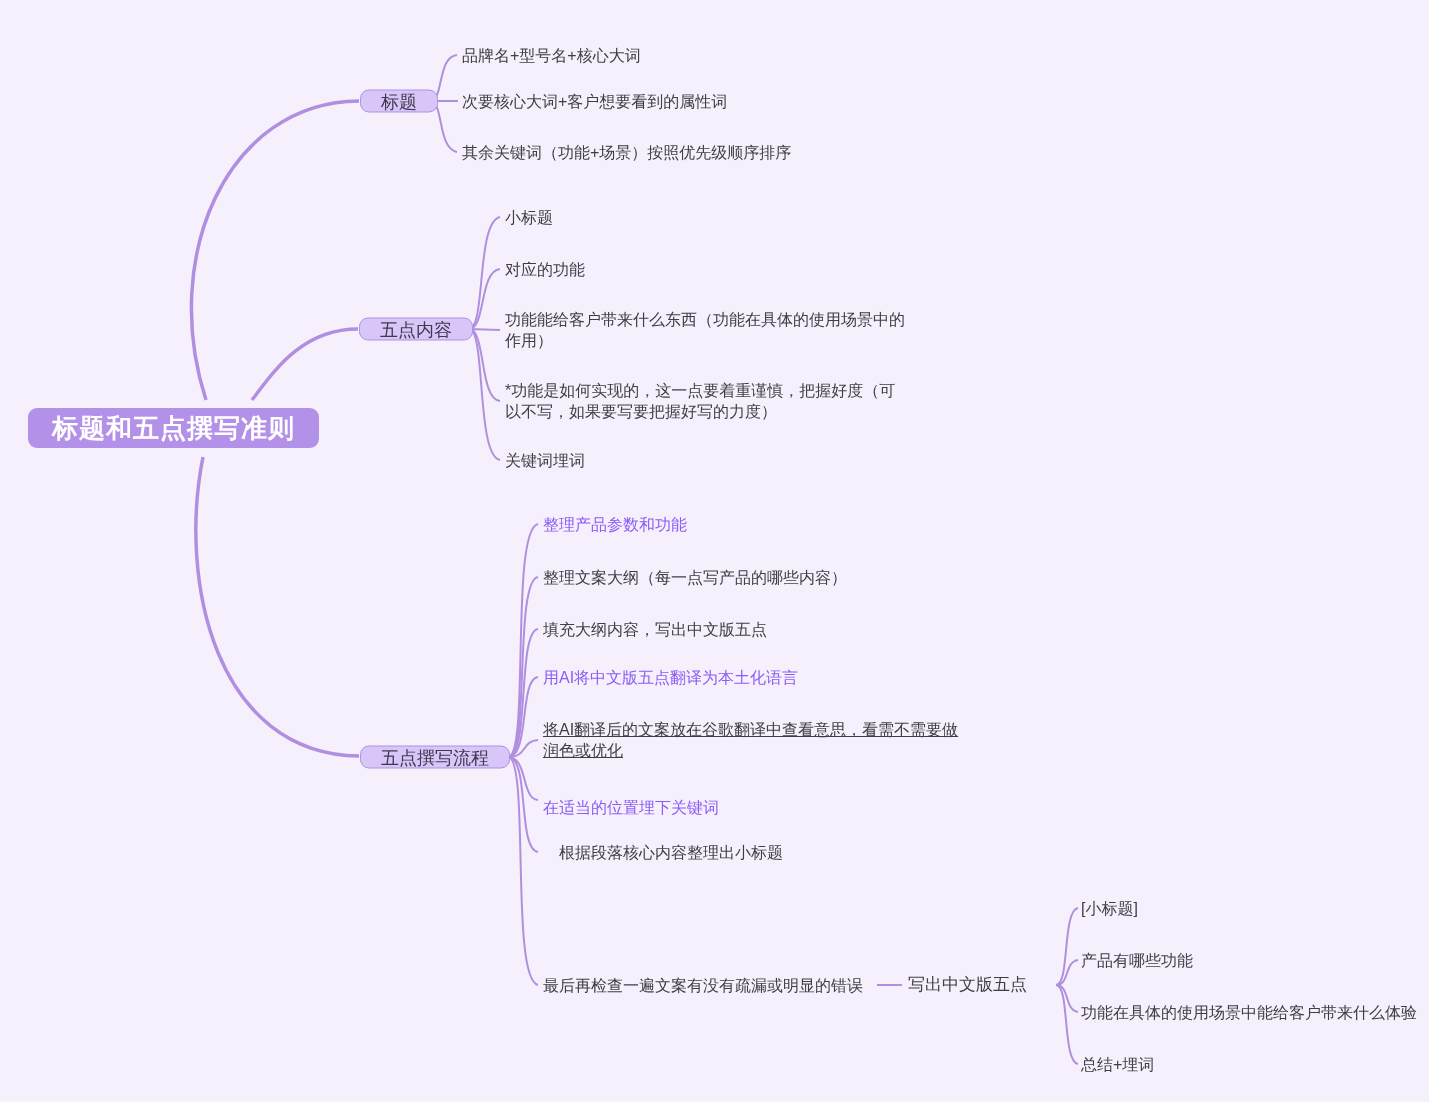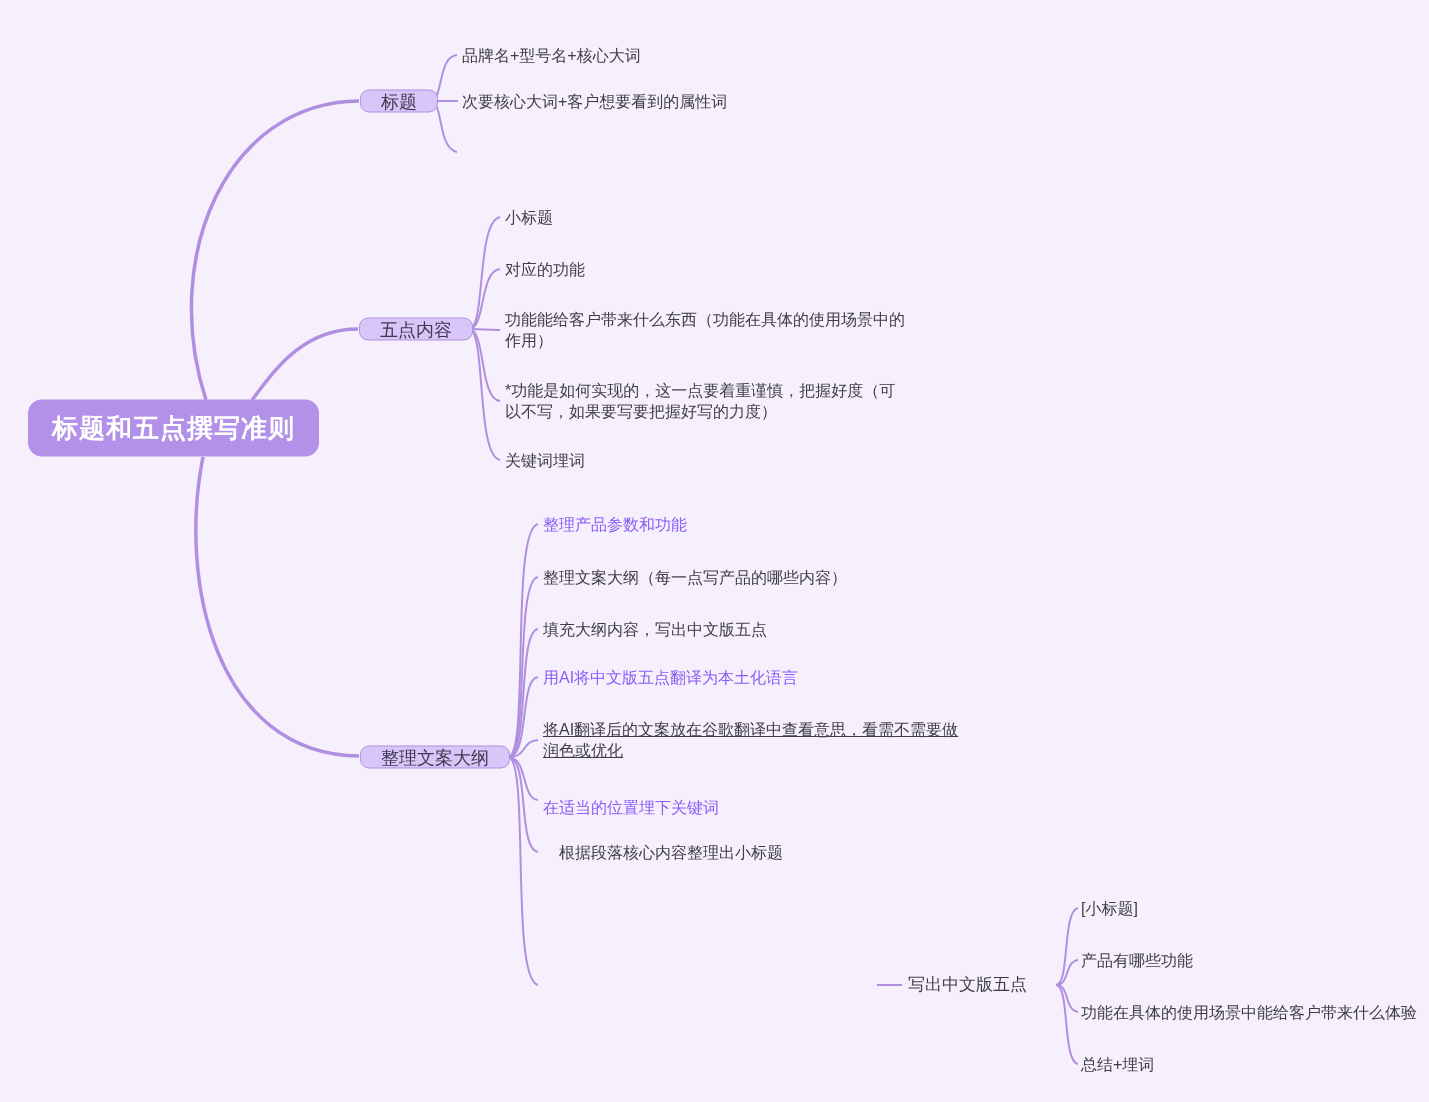--- a/index.html
+++ b/index.html
@@ -21,25 +21,25 @@
     pointer-events: none;
   }
   svg.links path { fill: none; stroke: #b08fe0; }
   svg.links path.thick { stroke-width: 3.5px; }
   svg.links path.thin  { stroke-width: 2px; }
 
   .root-node {
     position: absolute;
     left: 28px; top: 428px;
     transform: translateY(-50%);
-    height: 57px;
+    height: 40px;
     padding: 0 24px;
     display: flex; align-items: center;
     background: #b491e8;
-    border-radius: 14px;
+    border-radius: 9px;
     color: #ffffff;
     font-size: 26px;
     font-weight: bold;
     letter-spacing: 1px;
     white-space: nowrap;
     box-sizing: border-box;
     cursor: default;
     text-align: center;
   }
   .branch-node {
@@ -113,38 +113,40 @@
     <path class="thin" d="M 1056 985 C 1070 985 1062 911 1078 908"></path>
     <path class="thin" d="M 1056 985 C 1070 985 1064 962 1078 960"></path>
     <path class="thin" d="M 1056 985 C 1070 985 1064 1010 1078 1012"></path>
     <path class="thin" d="M 1056 985 C 1070 985 1062 1061 1078 1064"></path>
   </svg>
 
   <div class="root-node">标题和五点撰写准则</div>
 
   <div class="branch-node" style="left:360px; top:101px;">标题</div>
   <div class="branch-node" style="left:359px; top:329px;">五点内容</div>
-  <div class="branch-node" style="left:360px; top:757px;">整理文案大纲</div>
+  <div class="branch-node" style="left:360px; top:757px;">五点撰写流程</div>
 
   <div class="leaf" style="left:462px; top:55px;">品牌名+型号名+核心大词</div>
   <div class="leaf" style="left:462px; top:101px;">次要核心大词+客户想要看到的属性词</div>
+  <div class="leaf" style="left:462px; top:152px;">其余关键词（功能+场景）按照优先级顺序排序</div>
 
   <div class="leaf" style="left:505px; top:217px;">小标题</div>
   <div class="leaf" style="left:505px; top:269px;">对应的功能</div>
   <div class="leaf wrap" style="left:505px; top:401px; width:404px;">*功能是如何实现的，这一点要着重谨慎，把握好度（可以不写，如果要写要把握好写的力度）</div>
   <div class="leaf wrap" style="left:505px; top:330px; width:412px;">功能能给客户带来什么东西（功能在具体的使用场景中的作用）</div>
   <div class="leaf" style="left:505px; top:460px;">关键词埋词</div>
 
   <div class="leaf red" style="left:543px; top:524px;">整理产品参数和功能</div>
   <div class="leaf" style="left:543px; top:577px;">整理文案大纲（每一点写产品的哪些内容）</div>
   <div class="leaf" style="left:543px; top:629px;">填充大纲内容，写出中文版五点</div>
   <div class="leaf red" style="left:543px; top:677px;">用AI将中文版五点翻译为本土化语言</div>
   <div class="leaf wrap" style="left:543px; top:740px; width:418px;text-decoration:underline;">将AI翻译后的文案放在谷歌翻译中查看意思，看需不需要做润色或优化</div>
   <div class="leaf red" style="left:543px; top:800px;margin-top:7px;">在适当的位置埋下关键词</div>
   <div class="leaf" style="left:559px; top:852px;">根据段落核心内容整理出小标题</div>
+  <div class="leaf" style="left:543px; top:985px;">最后再检查一遍文案有没有疏漏或明显的错误</div>
 
   <div class="subnode-label" style="left:908px; top:985px;">写出中文版五点</div>
 
   <div class="leaf" style="left:1081px; top:908px;">[小标题]</div>
   <div class="leaf" style="left:1081px; top:960px;">产品有哪些功能</div>
   <div class="leaf" style="left:1081px; top:1012px;">功能在具体的使用场景中能给客户带来什么体验</div>
   <div class="leaf" style="left:1081px; top:1064px;">总结+埋词</div>
 
 </div>
 

